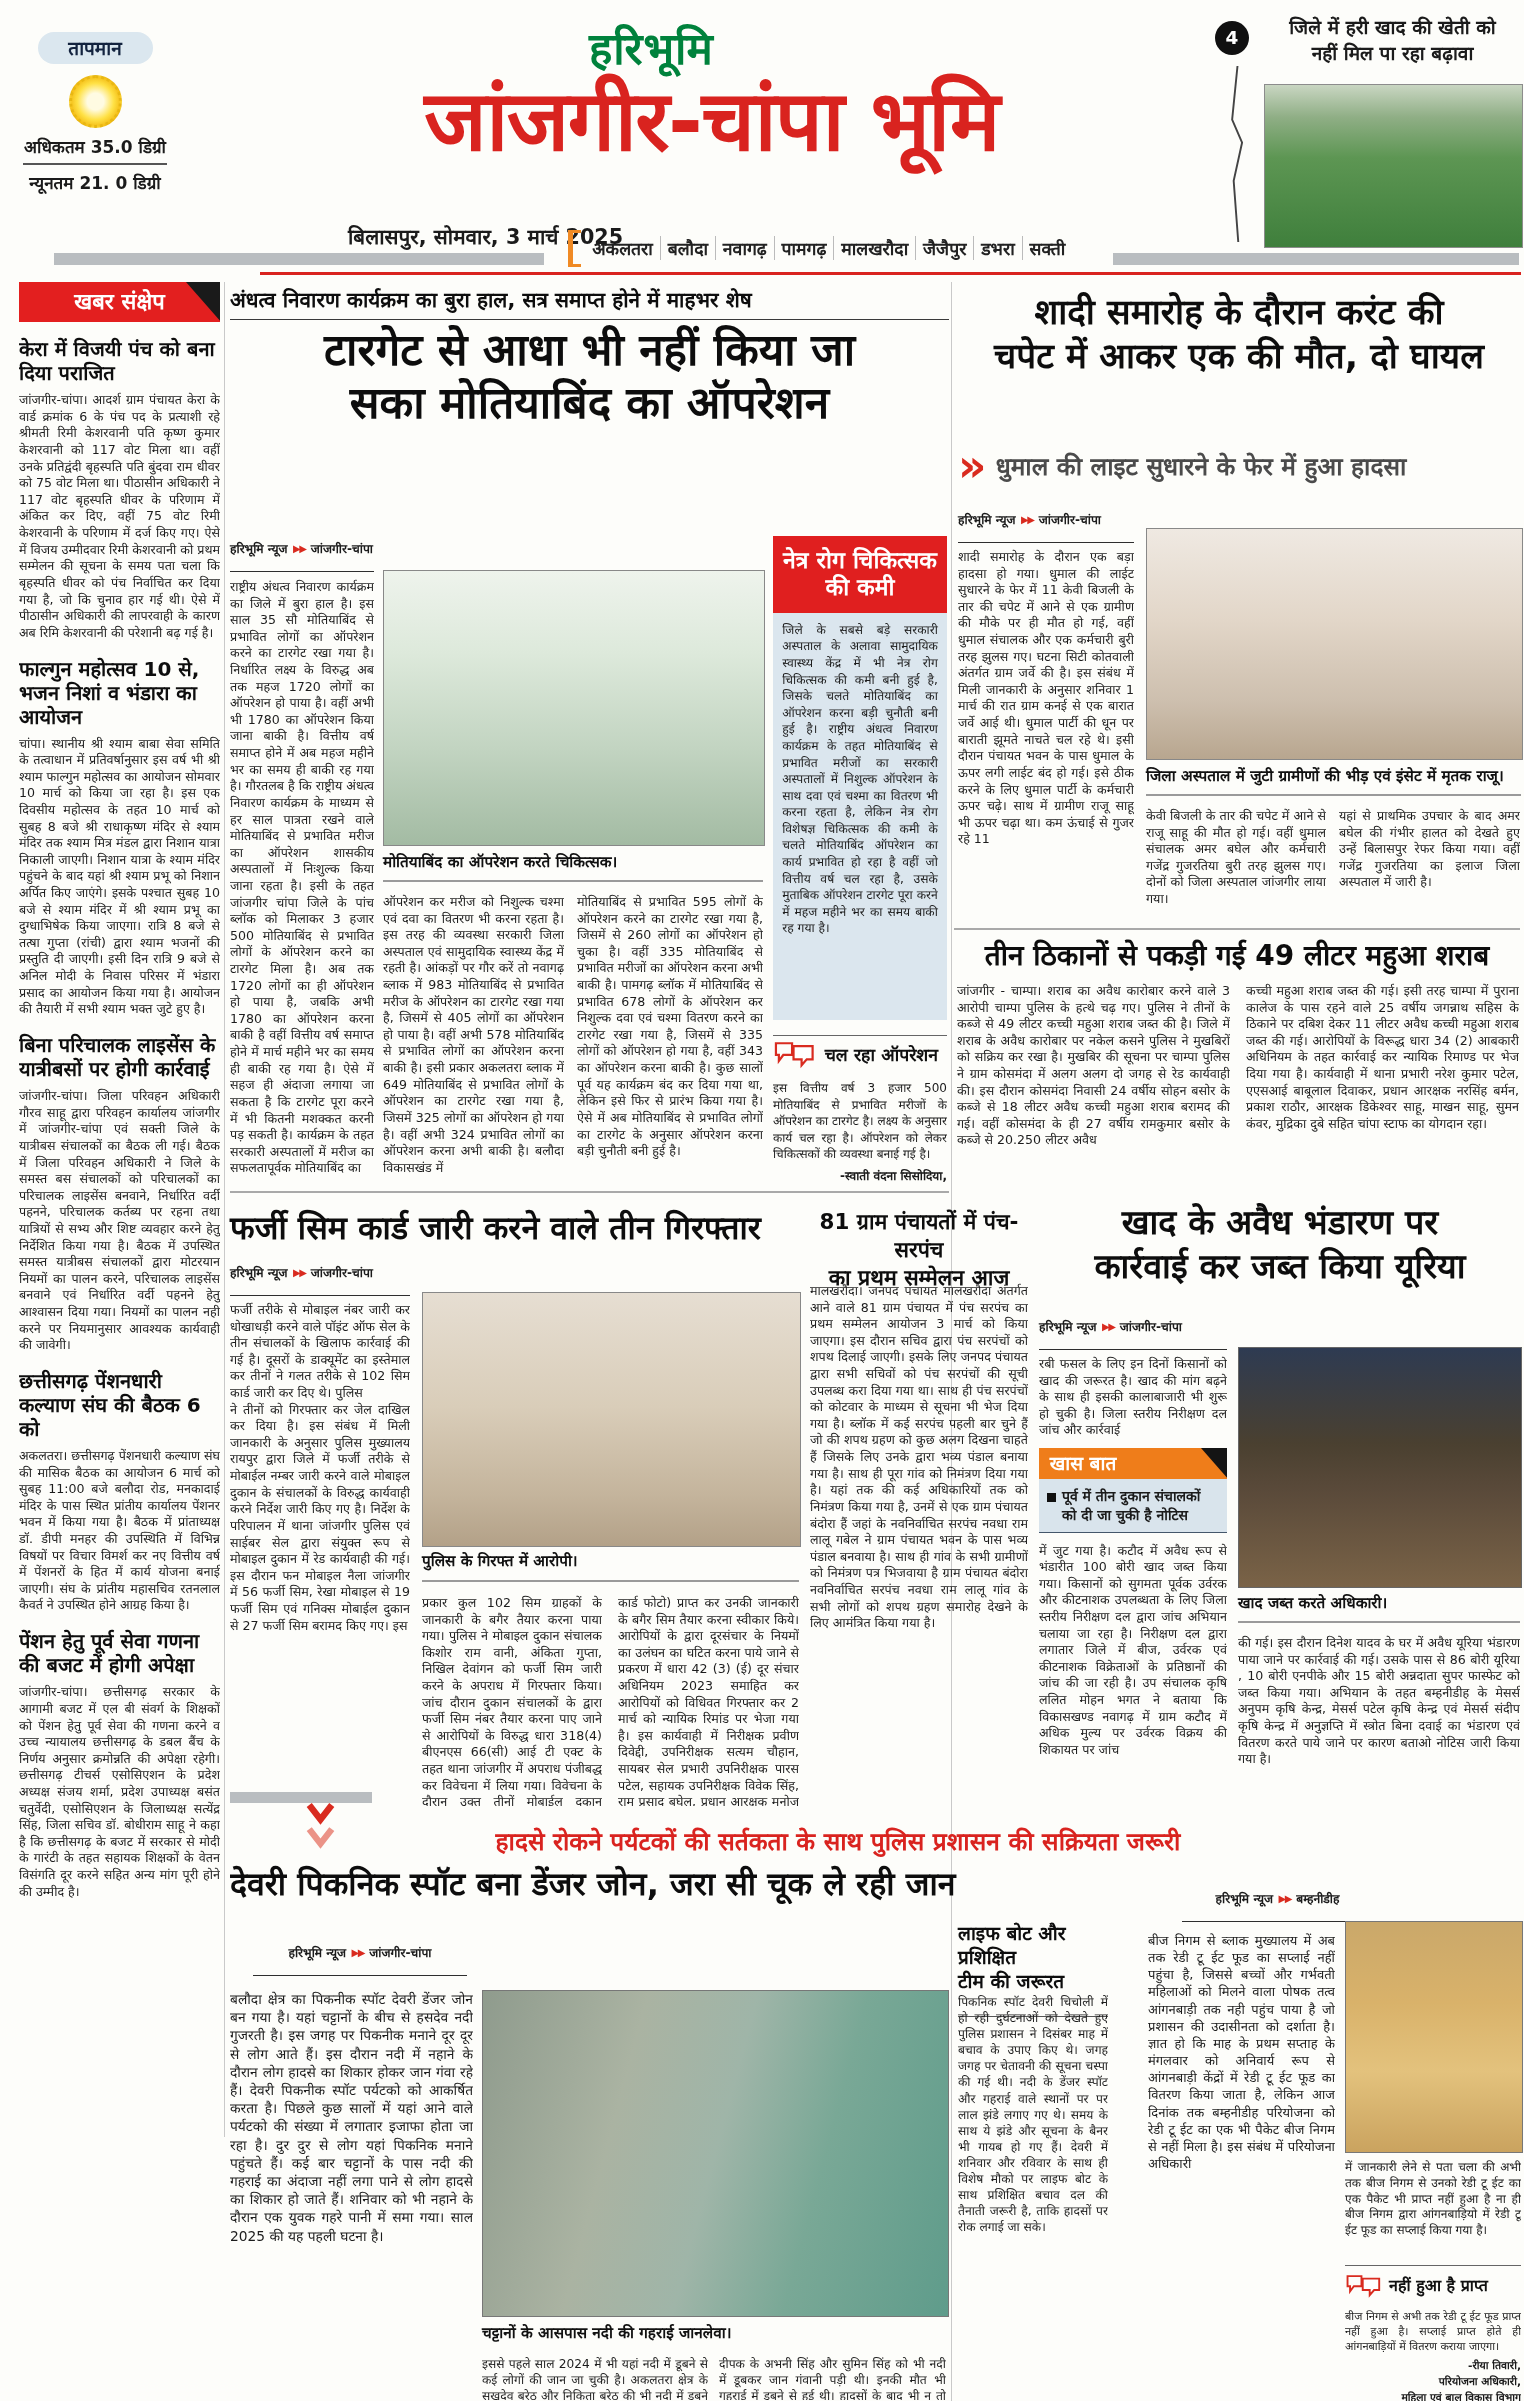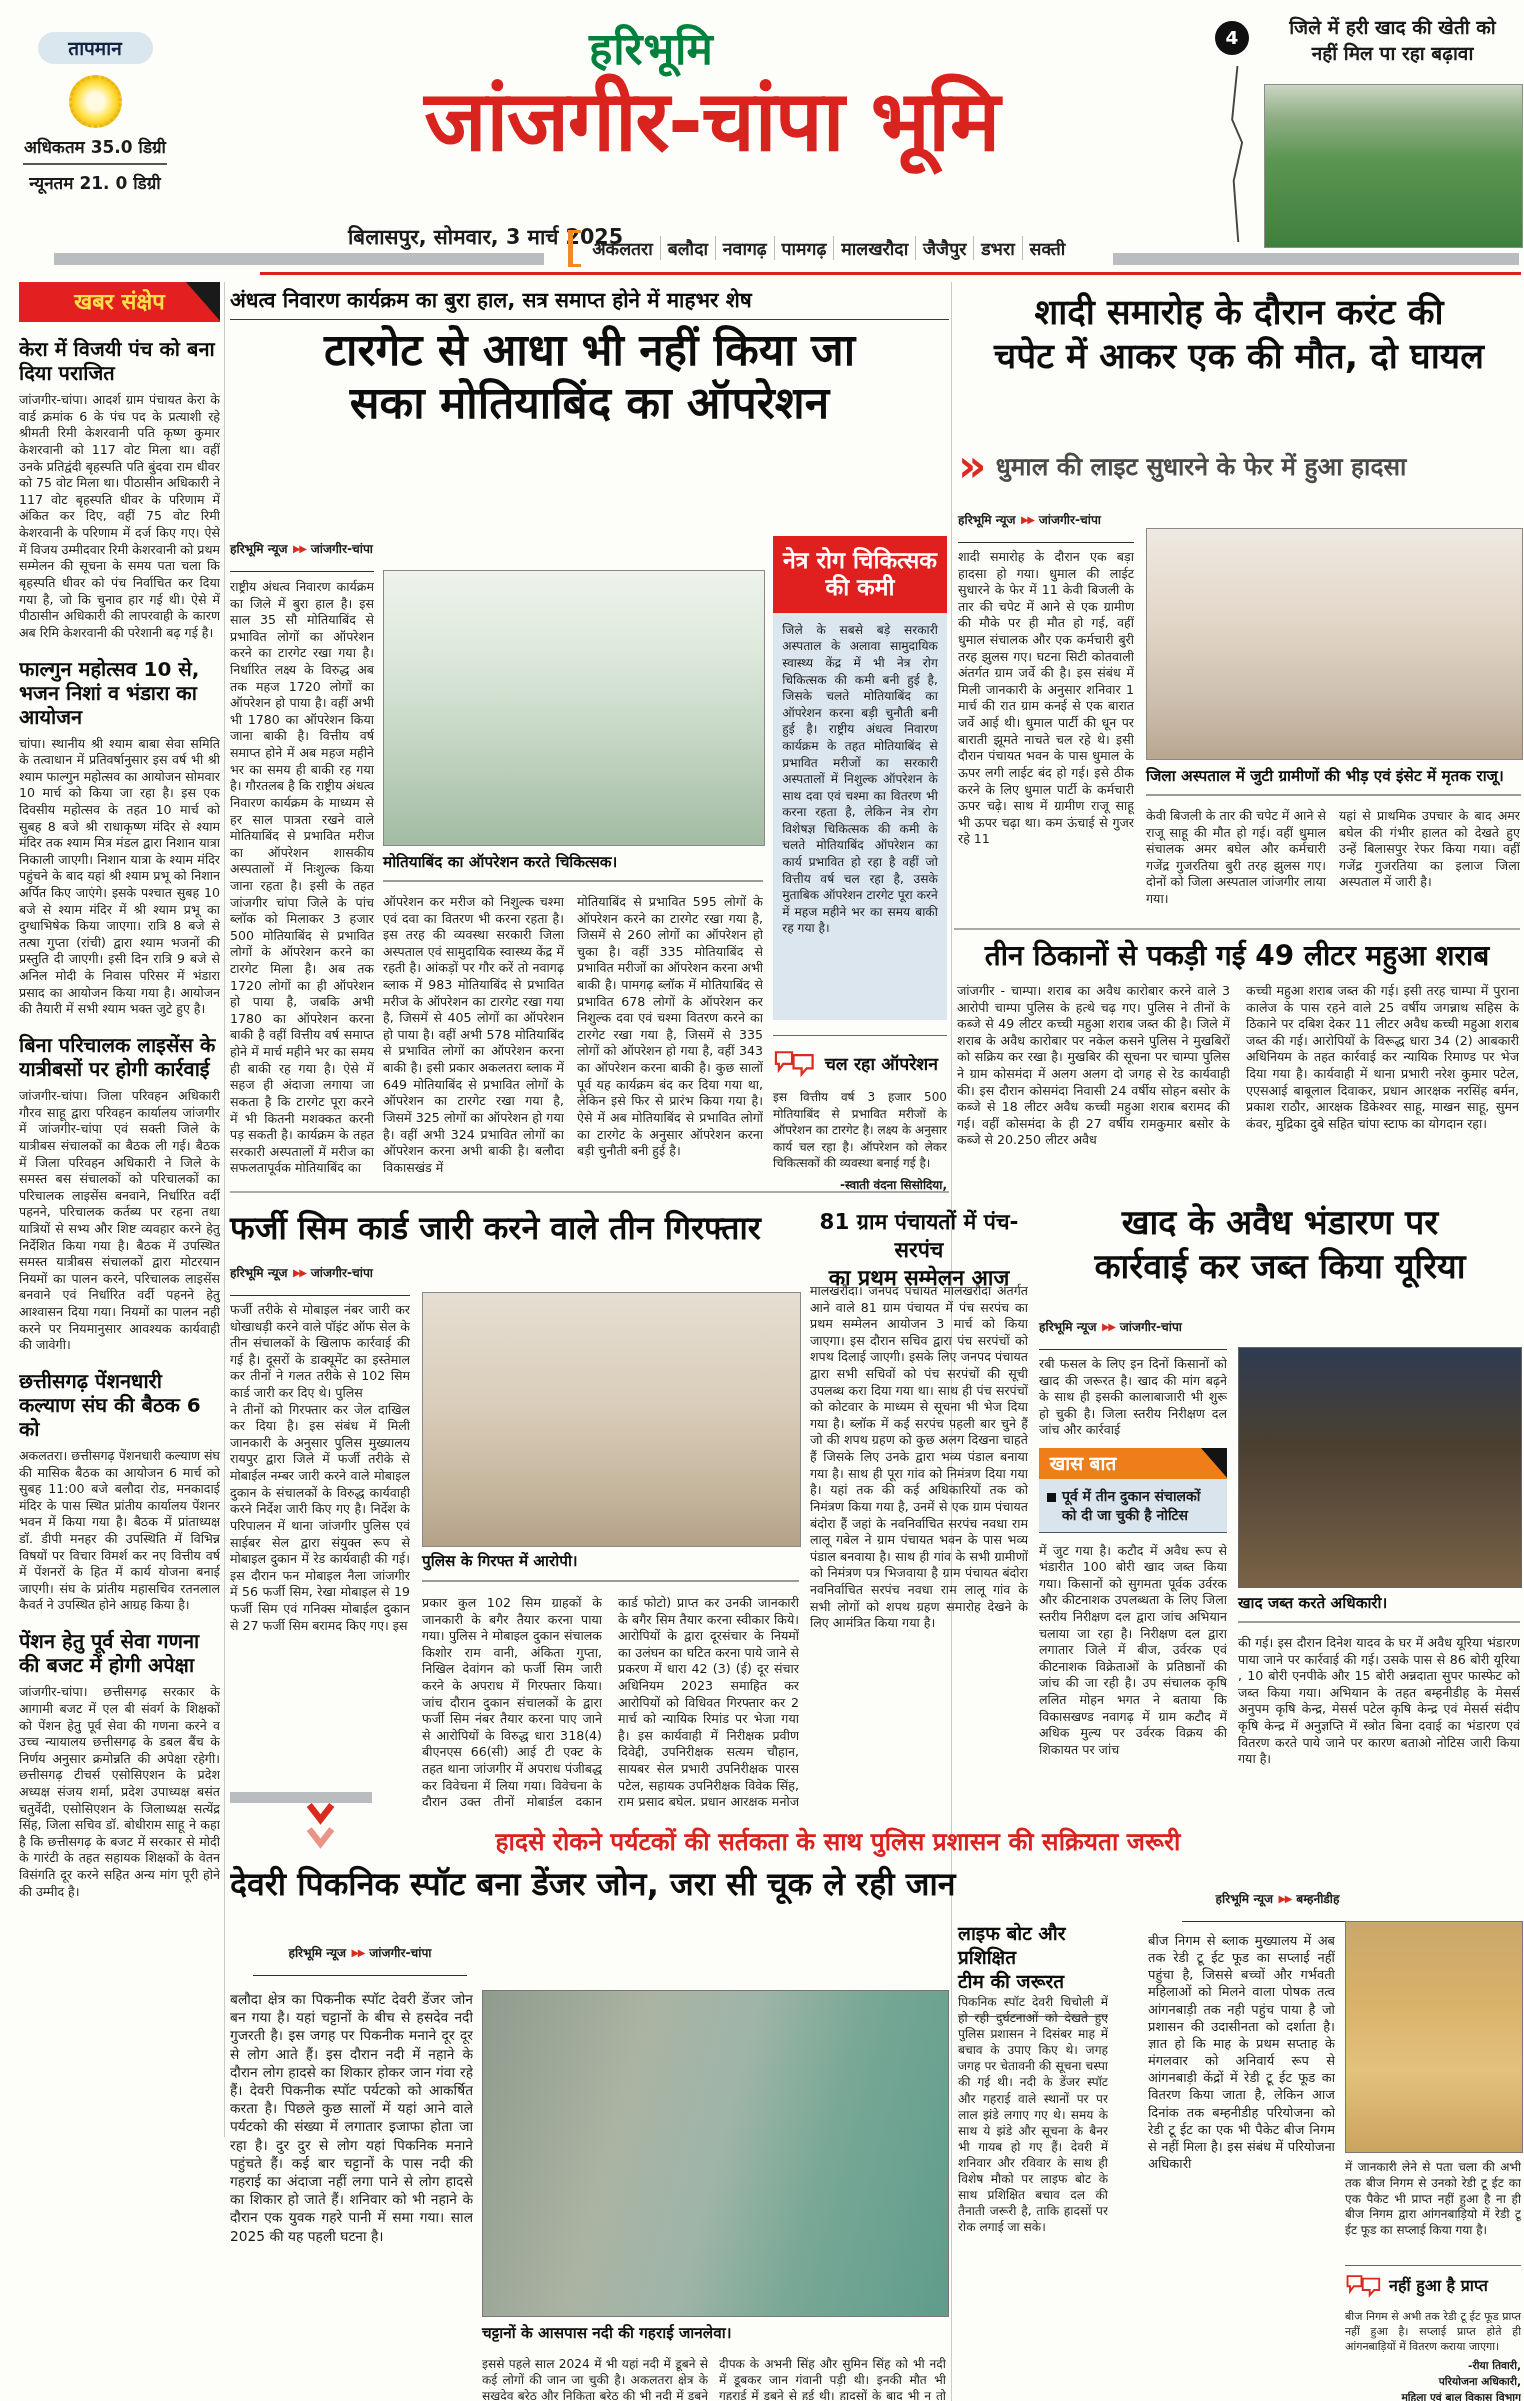--- a/index.html
+++ b/index.html
@@ -28,21 +28,21 @@
   .papername{font-weight:bold;color:#00823c;font-size:44px;letter-spacing:0.8px;}
   .edition{font-weight:bold;color:#d9231f;font-size:84px;white-space:nowrap;letter-spacing:-1.5px;}
   .towns{display:flex;align-items:center;font-weight:bold;font-size:17.6px;color:#222;}
   .towns .t{padding:0 6.9px;border-left:1.5px solid #bbb;}
   .towns .t:first-of-type{border-left:none;}
   .bracket{width:7.7px;height:31px;border-left:5.4px solid #f08a24;border-top:3.8px solid #f08a24;
            border-bottom:3.8px solid #f08a24;margin-right:4.6px;}
   .pgnum{width:34px;height:34px;border-radius:50%;background:#101010;color:#fff;text-align:center;
          line-height:34px;font-size:18.4px;font-weight:bold;}
   
-  .railhead{position:relative;height:40px;background:#e31f1f;color:#fde047;font-weight:bold;
+  .railhead{position:relative;height:40px;background:#e31f1f;color:#ffffff;font-weight:bold;
             font-size:22px;text-align:center;line-height:40px;}
   .fold{position:absolute;right:-0.8px;top:0;width:0;height:0;
         border-top:40px solid #1a1a1a;border-left:35px solid transparent;}
   .bhead{font-weight:bold;font-size:20px;line-height:1.2;margin:15.3px 0 6.9px 0;color:#0e0e0e;}
   
   .infohead{background:#e01f1f;color:#fff;font-weight:bold;font-size:23px;line-height:1.2;
             text-align:center;padding:10.7px 4.6px;}
   .infobody{background:#dbe6ee;padding:9.2px 9.2px;font-size:12.2px;line-height:1.36;text-align:justify;}
   .qtitle{font-weight:bold;font-size:17.6px;color:#101010;}
   .qbody{font-size:12px;line-height:1.38;text-align:justify;margin-top:11px;}
@@ -150,21 +150,21 @@
   <div class="abs jtext" style="left:577px;top:894px;width:186px;height:288px;">मोतियाबिंद से प्रभावित 595 लोगों के ऑपरेशन करने का टारगेट रखा गया है, जिसमें से 260 लोगों का ऑपरेशन हो चुका है। वहीं 335 मोतियाबिंद से प्रभावित मरीजों का ऑपरेशन करना अभी बाकी है। पामगढ़ ब्लॉक में मोतियाबिंद से प्रभावित 678 लोगों के ऑपरेशन कर निशुल्क दवा एवं चश्मा वितरण करने का टारगेट रखा गया है, जिसमें से 335 लोगों को ऑपरेशन हो गया है, वहीं 343 का ऑपरेशन करना बाकी है। कुछ सालों पूर्व यह कार्यक्रम बंद कर दिया गया था, लेकिन इसे फिर से प्रारंभ किया गया है। ऐसे में अब मोतियाबिंद से प्रभावित लोगों का टारगेट के अनुसार ऑपरेशन करना बड़ी चुनौती बनी हुई है।</div>
 
   <div class="abs" style="left:773px;top:536px;width:174px;">
     <div class="infohead">
       <span style="display:block;">नेत्र रोग चिकित्सक</span>
       <span style="display:block;">की कमी</span>
     </div>
     <div class="infobody" style="height:389px;overflow:hidden;">जिले के सबसे बड़े सरकारी अस्पताल के अलावा सामुदायिक स्वास्थ्य केंद्र में भी नेत्र रोग चिकित्सक की कमी बनी हुई है, जिसके चलते मोतियाबिंद का ऑपरेशन करना बड़ी चुनौती बनी हुई है। राष्ट्रीय अंधत्व निवारण कार्यक्रम के तहत मोतियाबिंद से प्रभावित मरीजों का सरकारी अस्पतालों में निशुल्क ऑपरेशन के साथ दवा एवं चश्मा का वितरण भी करना रहता है, लेकिन नेत्र रोग विशेषज्ञ चिकित्सक की कमी के चलते मोतियाबिंद ऑपरेशन का कार्य प्रभावित हो रहा है वहीं जो वित्तीय वर्ष चल रहा है, उसके मुताबिक ऑपरेशन टारगेट पूरा करने में महज महीने भर का समय बाकी रह गया है।</div>
   </div>
 
-  <div class="abs" style="left:773px;top:1035px;width:174px;height:147px;overflow:hidden;border-top:1.5px solid #666;padding-top:11px;">
+  <div class="abs" style="left:773px;top:1035px;width:174px;height:147px;overflow:hidden;border-top:1.5px solid #666;padding-top:2px;">
     <div style="display:flex;align-items:center;gap:7.7px;">
       <svg width="44" height="31" viewBox="0 0 60 40">
         <path d="M4 6 h22 v16 h-12 l-6 8 v-8 h-4 z" fill="none" stroke="#d92b1f" stroke-width="3"></path>
         <path d="M28 10 h26 v18 h-8 l-7 8 v-8 h-11 z" fill="#fff" stroke="#d92b1f" stroke-width="3"></path>
       </svg>
       <span class="qtitle">चल रहा ऑपरेशन</span>
     </div>
     <div class="qbody">इस वित्तीय वर्ष 3 हजार 500 मोतियाबिंद से प्रभावित मरीजों के ऑपरेशन का टारगेट है। लक्ष्य के अनुसार कार्य चल रहा है। ऑपरेशन को लेकर चिकित्सकों की व्यवस्था बनाई गई है।</div>
     <div class="qattr" style="margin-top:4.6px;">
       <span style="display:block;">-स्वाती वंदना सिसोदिया,</span>

